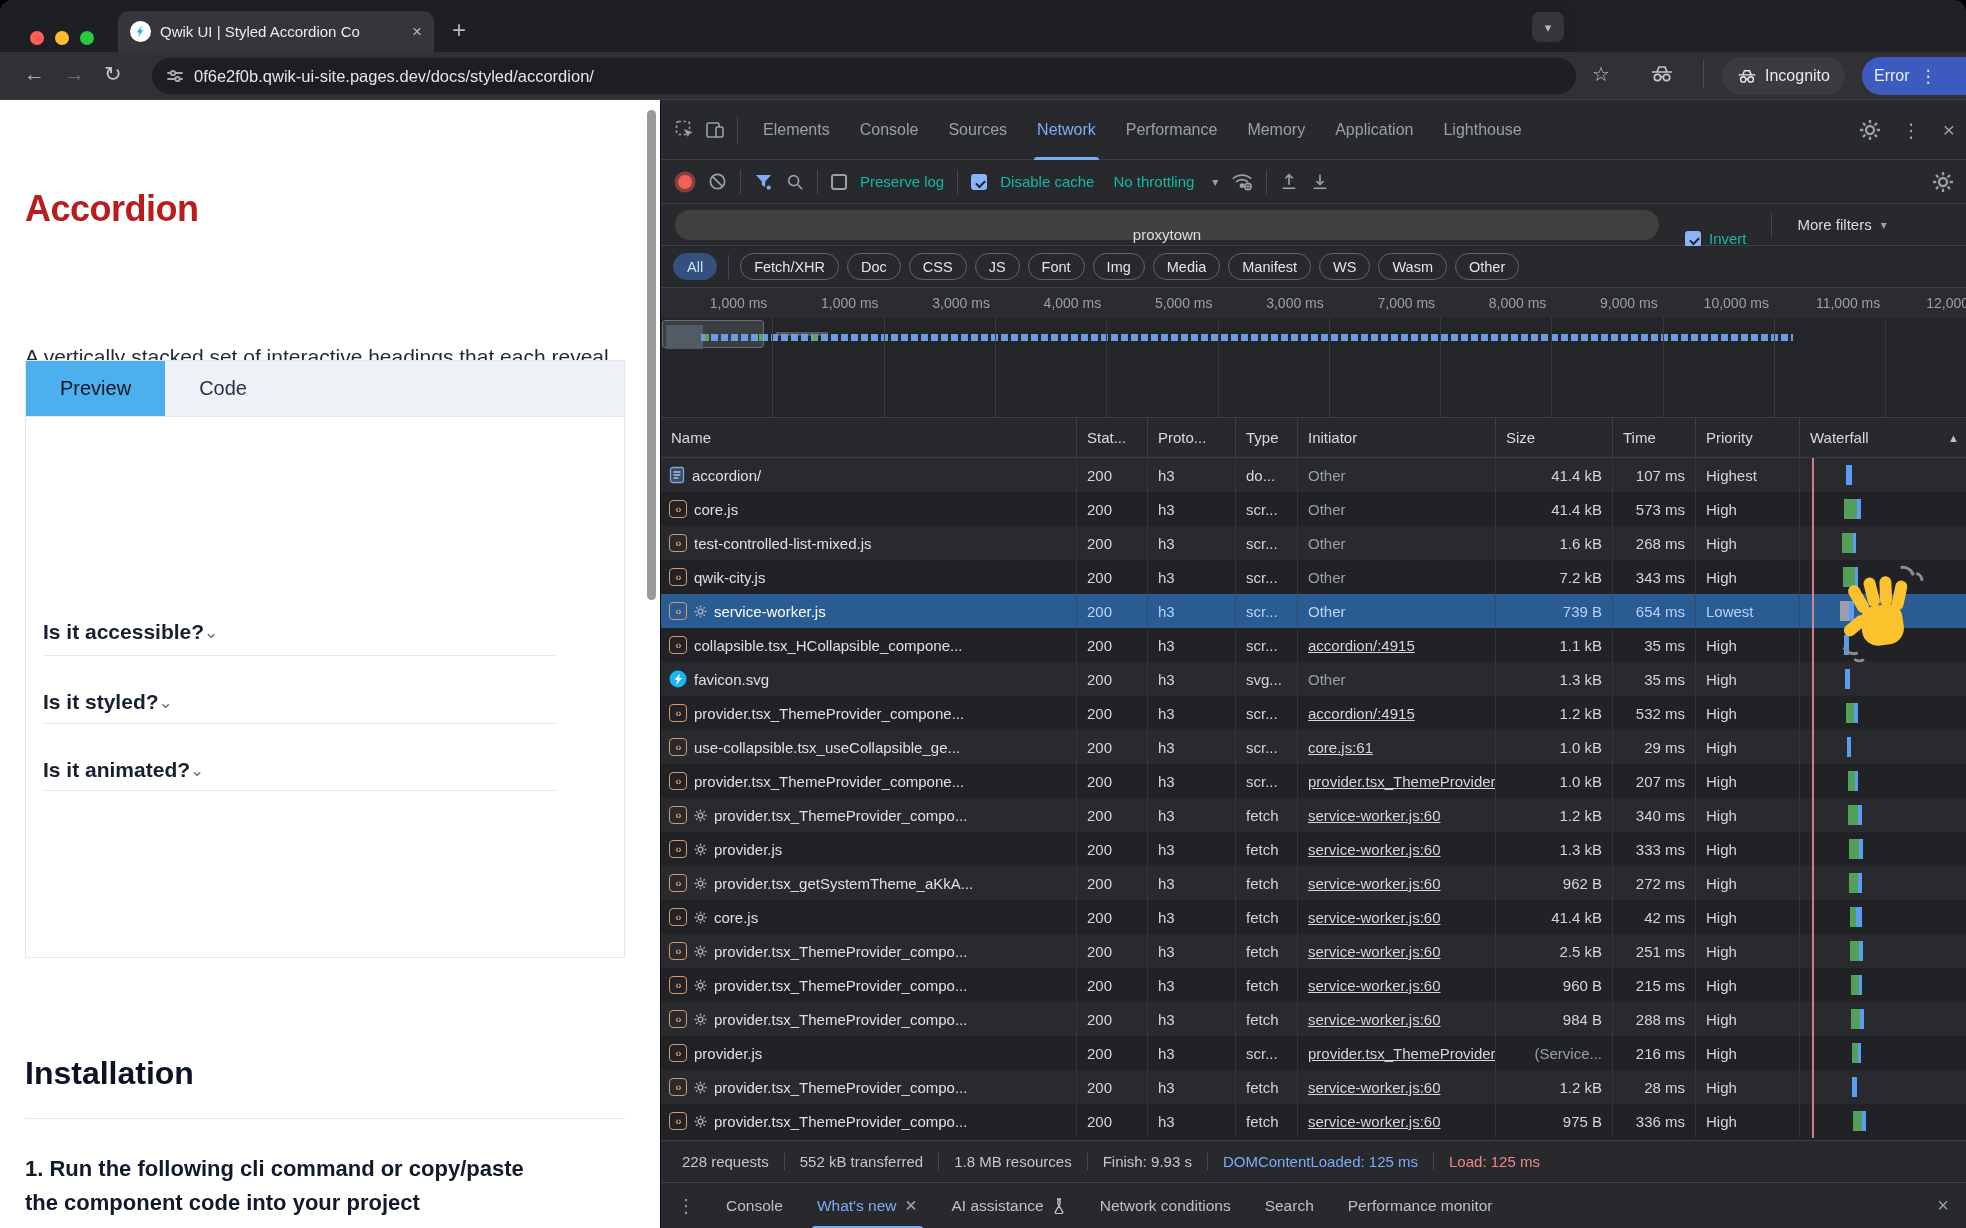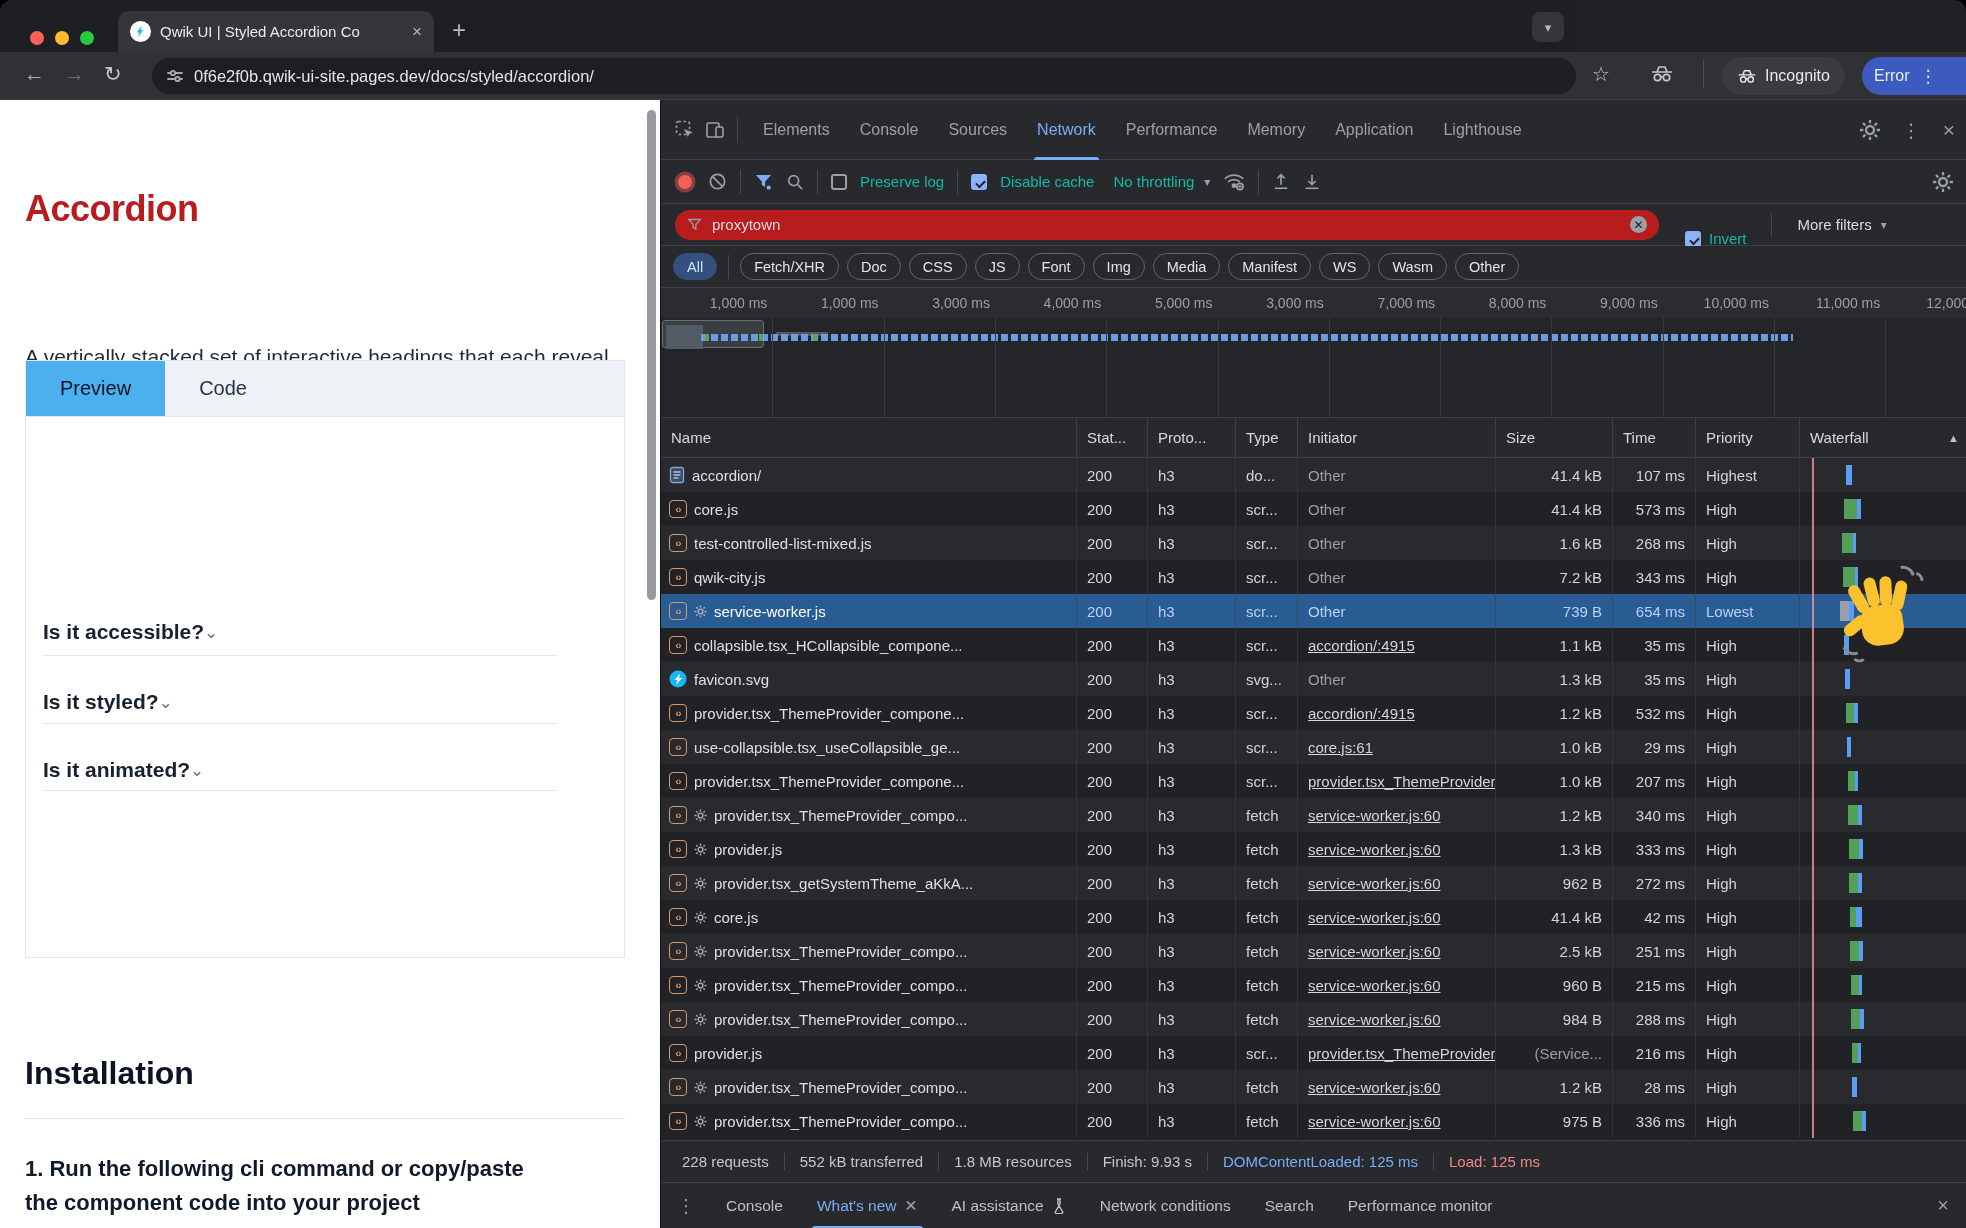--- a/index.html
+++ b/index.html
@@ -56,21 +56,21 @@
   .dt-toolbar { position:absolute; left:0; top:60px; width:1306px; height:44px; background:#28292c; border-bottom:1px solid #3c4043; display:flex; align-items:center; gap:13px; padding:0 14px; font-size:15px; }
   .tb-div { width:1px; height:24px; background:#46494d; }
   .rec { width:14px; height:14px; border-radius:50%; background:#f06055; box-shadow:0 0 0 3.5px rgba(240,96,85,.45); margin:0 3px; }
   .cb { width:16px; height:16px; border:2px solid #9aa0a6; border-radius:3px; flex:none; position:relative; }
   .cb.on { background:#8ab4f8; border-color:#8ab4f8; }
   .cb.on::after { content:""; position:absolute; left:3px; top:4px; width:7px; height:4px; border-left:2px solid #202124; border-bottom:2px solid #202124; transform:rotate(-45deg); }
   .lbl { color:#14b8a6; white-space:nowrap; }
   .caret { color:#9aa0a6; font-size:12px; margin-left:2px; }
   .dt-set-gear { margin-left:auto; display:flex; align-items:center; }
   .dt-filterrow { position:absolute; left:0; top:104px; width:1306px; height:42px; background:#28292c; border-bottom:1px solid #3c4043; display:flex; align-items:center; padding:0 14px; font-size:15px; }
-  .f-input { width:984px; height:30px; border-radius:15px; background:#b91c1c; display:flex; align-items:center; gap:10px; padding:0 12px; }
+  .f-input { width:984px; height:30px; border-radius:15px; background:#404040; display:flex; align-items:center; gap:16px; padding:0 12px;flex-direction:column; }
   .f-input .val { color:#dadce0; flex:1; }
   .f-clear { width:17px; height:17px; border-radius:50%; background:#9aa0a6; color:#1d1e21; display:flex; align-items:center; justify-content:center; font-size:12px; line-height:1; }
   .f-invert { display:flex; align-items:center; gap:8px; margin-left:26px;margin-top:28px; }
   .f-more { display:flex; align-items:center; gap:7px; margin-left:26px; color:#dadce0; }
   .f-div { width:1px; height:24px; background:#46494d; margin-left:24px; }
   .dt-chips { position:absolute; left:0; top:146px; width:1306px; height:42px; background:#28292c; border-bottom:1px solid #3c4043; display:flex; align-items:center; gap:8px; padding:0 12px; }
   .chip { height:27px; display:flex; align-items:center; padding:0 13px; border:1px solid #63666b; border-radius:14px; font-size:14.5px; color:#e2e4e7; white-space:nowrap; }
   .chip.active { background:#33507e; border-color:#33507e; color:#cfe0ff; }
   .chipdiv { width:1px; height:24px; background:#46494d; margin:0 3px; }
   .dt-ruler { position:absolute; left:0; top:188px; width:1509px; height:30px; background:#2b2c2f; display:flex; overflow:hidden; }
@@ -286,21 +286,21 @@
             <circle cx="8.5" cy="8.5" r="5.5"></circle>
             <path d="M12.8 12.8L18 18"></path>
           </svg>
       </span>
       <span class="tb-div"></span>
       <span class="cb"></span>
       <span class="lbl">Preserve log</span>
       <span class="tb-div"></span>
       <span class="cb on"></span>
       <span class="lbl">Disable cache</span>
-      <span style="display:flex;align-items:center;gap:8px;margin-left:6px;">
+      <span style="display:flex;align-items:center;gap:16px;margin-left:6px;">
         <span class="lbl">No throttling</span>
         <span class="caret">▾</span>
       </span>
       <span>
         <svg width="22" height="19" viewBox="0 0 24 20" fill="none" stroke="#9aa0a6" stroke-width="1.8">
             <path d="M2 7c5.5-5.3 14.5-5.3 20 0M5.5 10.5c3.6-3.4 9.4-3.4 13 0"></path>
             <circle cx="12" cy="14.5" r="1.8" fill="#9aa0a6"></circle>
             <circle cx="18.5" cy="15.5" r="3.4" fill="#28292c" stroke="#9aa0a6"></circle>
             <path d="M18.5 13.4v4.2M16.4 15.5h4.2" stroke-width="1.2"></path>
           </svg>

